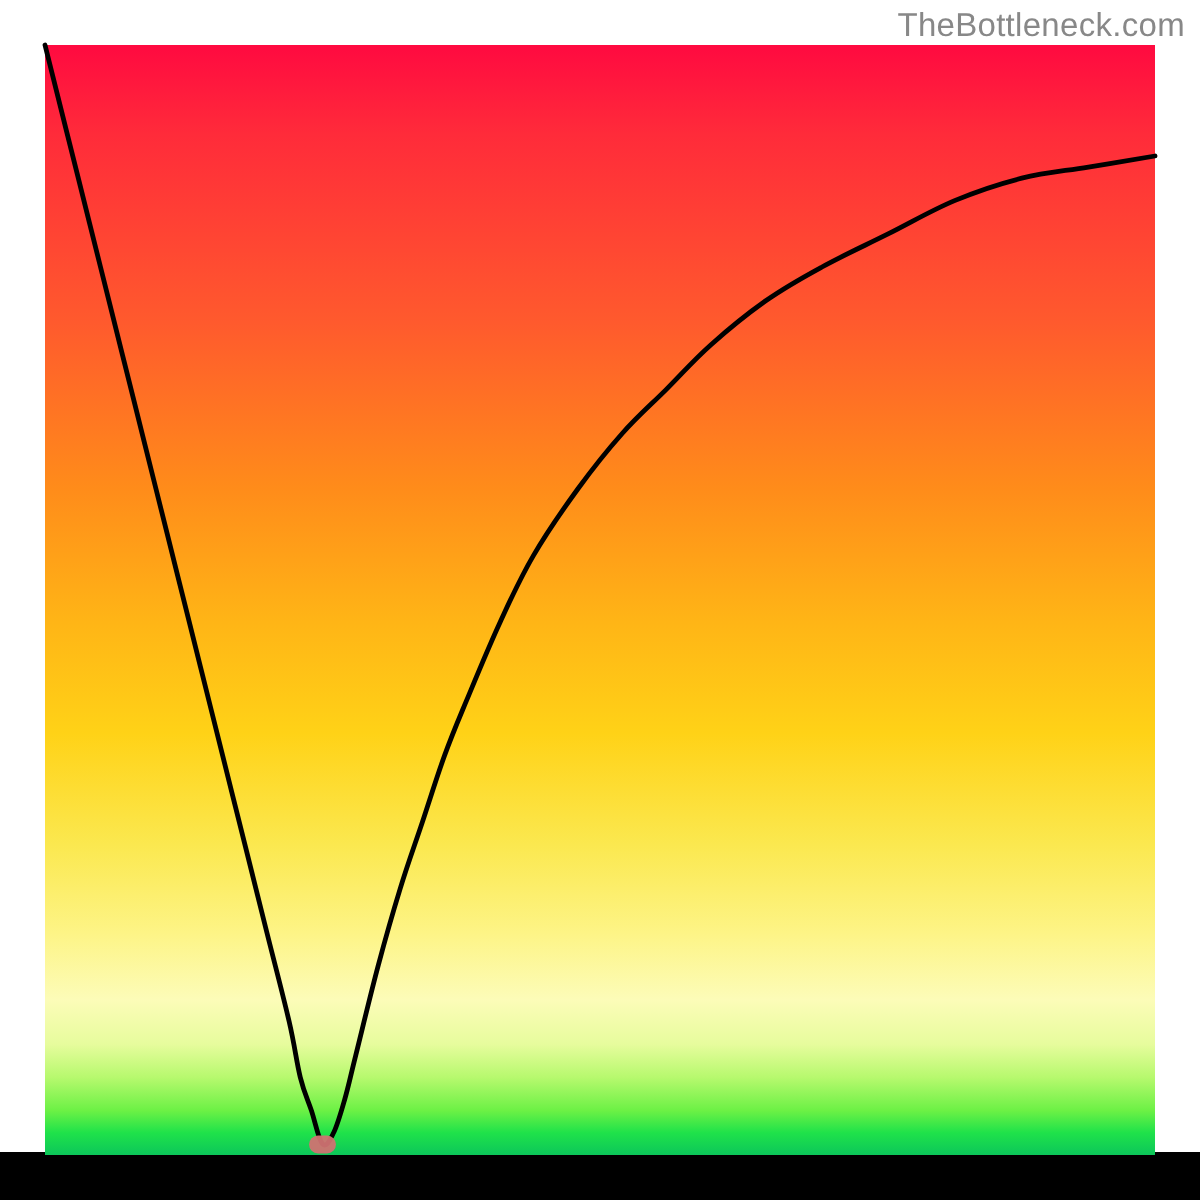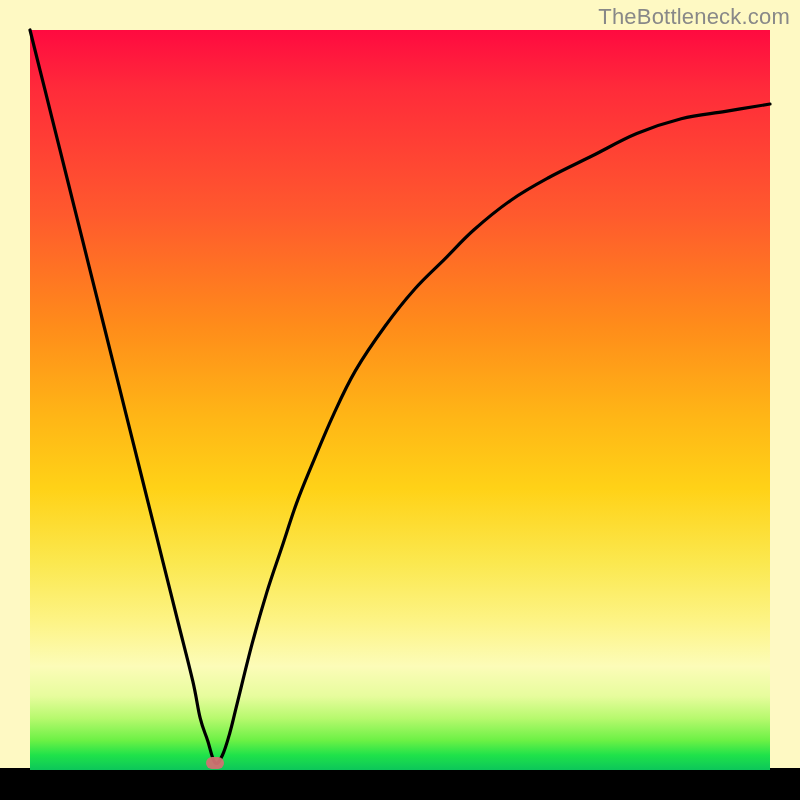--- a/index.html
+++ b/index.html
@@ -8,21 +8,21 @@
     width: 800px;
     height: 800px;
     overflow: hidden;
     background: #000;
     font-family: Arial, Helvetica, sans-serif;
   }
   .frame {
     position: relative;
     width: 800px;
     height: 768px;
-    background: #fef9c3;
+    background: #ffffff;
   }
   .plot-area {
     position: absolute;
     left: 30px;
     top: 30px;
     width: 740px;
     height: 740px;
     
     background: linear-gradient(
       to bottom,

